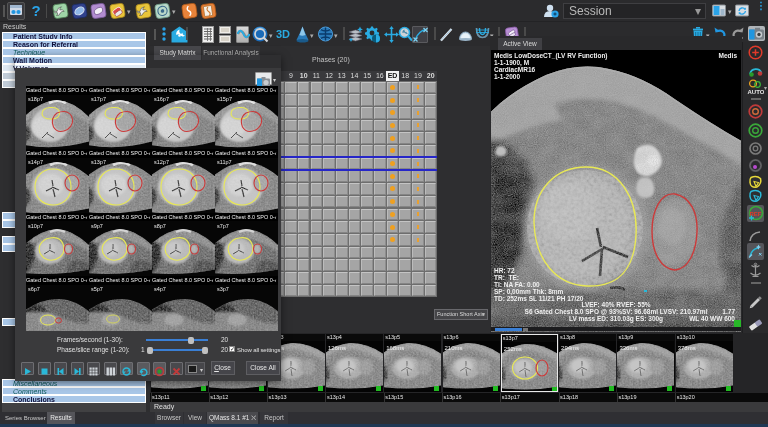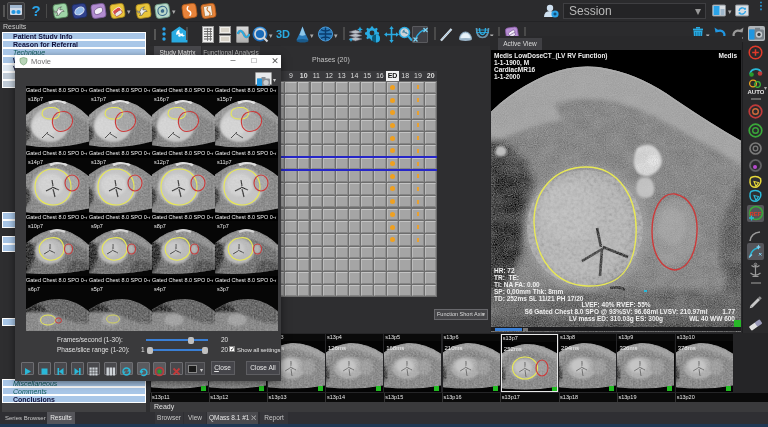--- a/index.html
+++ b/index.html
@@ -996,29 +996,20 @@
 <div class="ab" style="left:0;top:412px;width:768px;height:12px;background:#2f2f33;">
 <div class="ab" style="left:5px;top:0;color:#c8c8c8;font-size:6px;line-height:12px;">Series Browser</div>
 <div class="ab" style="left:47px;top:0;width:28px;height:12px;background:#55555a;color:#e8e8e8;font-size:6.5px;line-height:12px;text-align:center;">Results</div>
 <div class="ab" style="left:155px;top:0;width:28px;height:12px;background:#36363a;color:#c8c8c8;font-size:6.5px;line-height:12px;text-align:center;">Browser</div>
 <div class="ab" style="left:184px;top:0;width:22px;height:12px;background:#36363a;color:#c8c8c8;font-size:6.5px;line-height:12px;text-align:center;">View</div>
 <div class="ab" style="left:207px;top:0;width:51px;height:12px;background:#4a4a4e;color:#e8e8e8;font-size:6.5px;line-height:12px;text-align:center;">QMass 8.1 #1 ⛌</div>
 <div class="ab" style="left:260px;top:0;width:28px;height:12px;background:#36363a;color:#c8c8c8;font-size:6.5px;line-height:12px;text-align:center;">Report</div>
 </div>
 <div class="ab" style="left:0;top:424px;width:768px;height:3px;background:#1f3854;"></div>
 <div class="ab" style="left:15px;top:55px;width:266px;height:326px;box-shadow:0 2px 8px rgba(0,0,0,0.5);">
-<div class="ab" style="left:0;top:0;width:266px;height:13px;background:#ffffff;">
-<svg class="ab" style="left:4px;top:2px;" width="9" height="9">
-          <path d="M4.5 0.5 l3.5 1 v2.5 q0 2.8 -3.5 4 q-3.5 -1.2 -3.5 -4 v-2.5z" fill="#b8d4b8" stroke="#6a9a6a" stroke-width="0.6"></path>
-        </svg>
-<div class="ab" style="left:16px;top:0;color:#707070;font-size:7.5px;line-height:13px;">Movie</div>
-<div class="ab" style="left:213px;top:0;width:10px;color:#555;font-size:9px;line-height:11px;text-align:center;">–</div>
-<div class="ab" style="left:234px;top:0;width:10px;color:#555;font-size:8px;line-height:12px;text-align:center;">□</div>
-<div class="ab" style="left:255px;top:0;width:10px;color:#555;font-size:9px;line-height:12px;text-align:center;">✕</div>
-</div>
 <div class="ab" style="left:0;top:13px;width:266px;height:313px;background:#3a3a3c;">
 <div class="ab" style="left:240px;top:4px;width:17px;height:13px;background:#e8eaec;border:1px solid #999;border-radius:1px;"><svg width="15" height="11">
             <rect x="1" y="2.5" width="13" height="8" rx="1" fill="#8a8f94"></rect>
             <rect x="1" y="2.5" width="5" height="8" fill="#2196e0"></rect>
             <circle cx="10" cy="6.5" r="2.6" fill="#c8ccd0"></circle>
             <rect x="5.5" y="1" width="4" height="2" fill="#8a8f94"></rect>
           </svg></div>
 <div class="ab" style="left:258px;top:8px;color:#ccc;font-size:6px;">▾</div>
 <div class="ab" style="left:11.0px;top:18.0px;width:62.5px;height:63.3px;overflow:hidden;">
           <div class="ab" style="left:0;top:0;width:63px;height:8.5px;background:#000;color:#f0f0f0;font-size:5.5px;line-height:8.5px;white-space:nowrap;">Gated Chest 8.0 SPO 0-‹</div>

